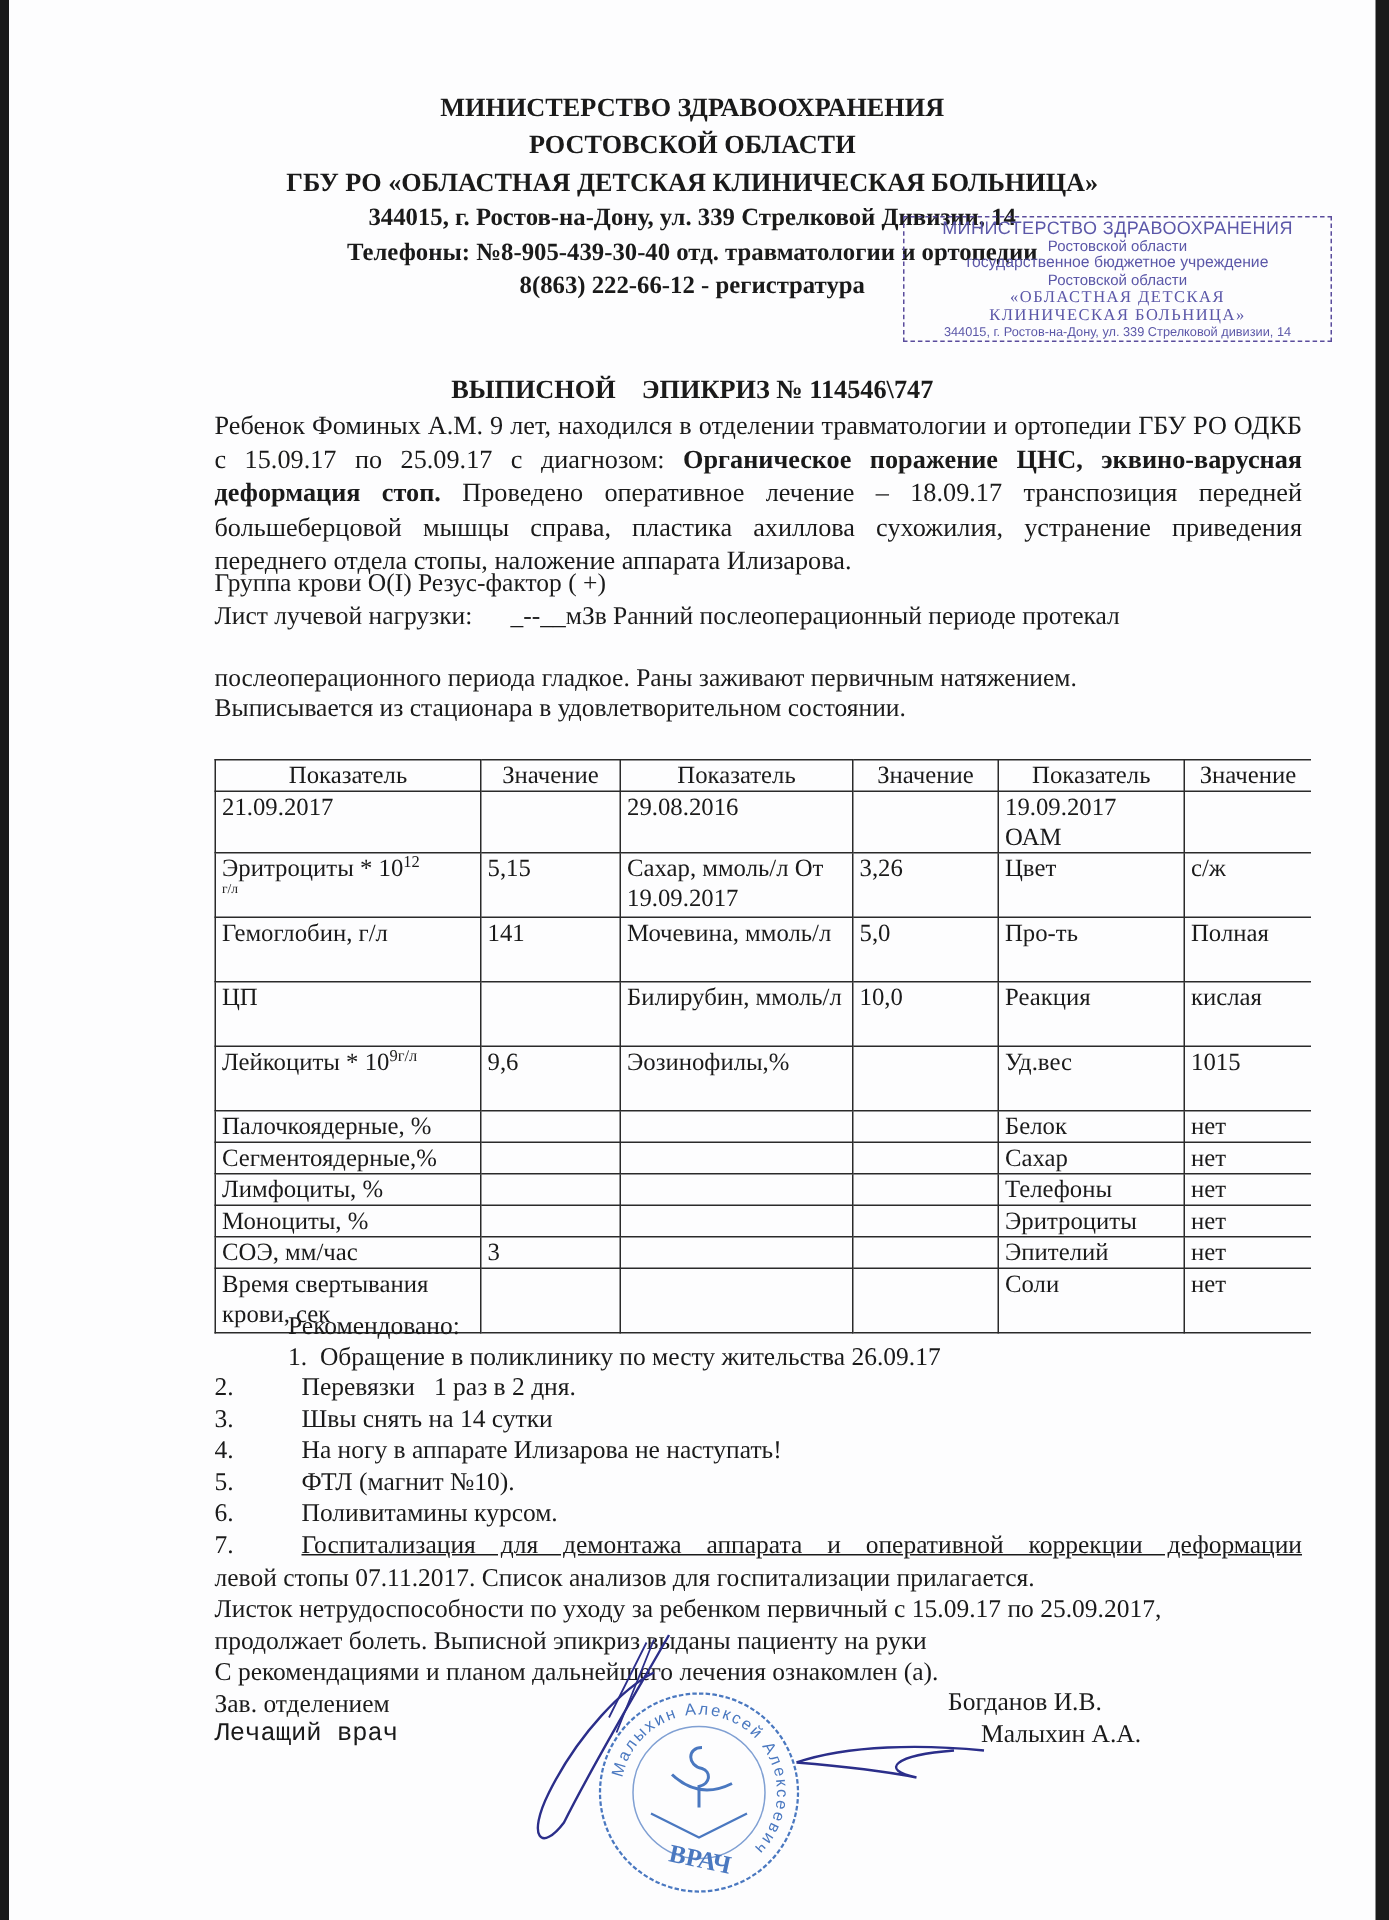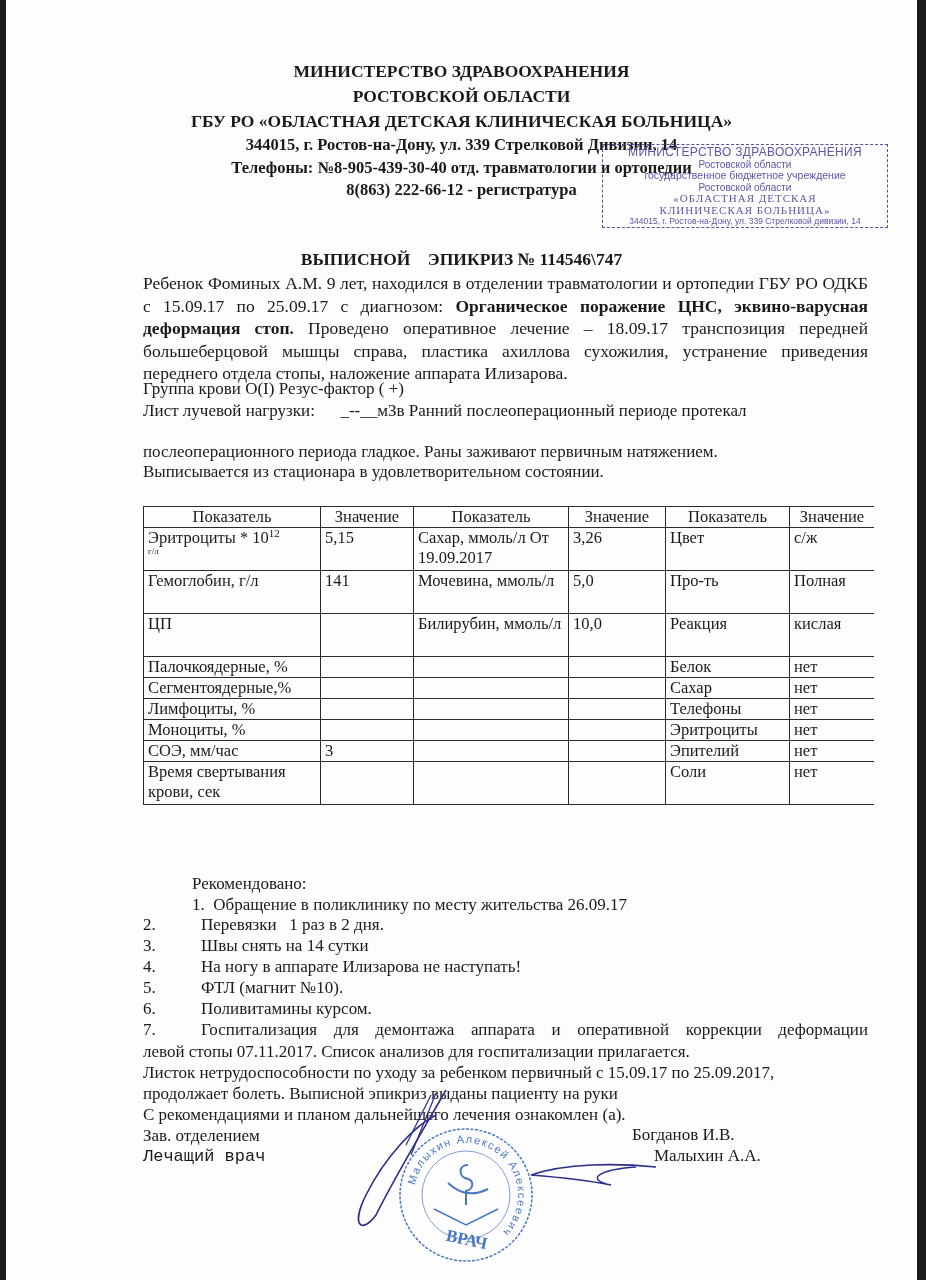--- a/index.html
+++ b/index.html
@@ -95,20 +95,28 @@
   <table class="labs">
     <tbody>
         <tr>
       <th class="c1">Показатель</th>
       <th class="c2">Значение</th>
       <th class="c3">Показатель</th>
       <th class="c4">Значение</th>
       <th class="c5">Показатель</th>
       <th class="c6">Значение</th>
     </tr>
+    <tr class="tall">
+      <td>21.09.2017</td>
+      <td></td>
+      <td>29.08.2016</td>
+      <td></td>
+      <td style="white-space:normal;">19.09.2017 ОАМ</td>
+      <td></td>
+    </tr>
     <tr class="mid">
       <td><span>Эритроциты * 10</span><sup>12</sup><sub class="unit">г/л</sub></td>
       <td>5,15</td>
       <td>Сахар, ммоль/л От 19.09.2017</td>
       <td>3,26</td>
       <td>Цвет</td>
       <td>с/ж</td>
     </tr>
     <tr class="mid">
       <td>Гемоглобин, г/л</td>
@@ -118,20 +126,28 @@
       <td>Про-ть</td>
       <td>Полная</td>
     </tr>
     <tr class="mid">
       <td>ЦП</td>
       <td></td>
       <td>Билирубин, ммоль/л</td>
       <td>10,0</td>
       <td>Реакция</td>
       <td>кислая</td>
+    </tr>
+    <tr class="mid">
+      <td><span>Лейкоциты * 10</span><sup>9г/л</sup></td>
+      <td>9,6</td>
+      <td>Эозинофилы,%</td>
+      <td></td>
+      <td>Уд.вес</td>
+      <td>1015</td>
     </tr>
     <tr class="short">
       <td>Палочкоядерные, %</td>
       <td></td>
       <td></td>
       <td></td>
       <td>Белок</td>
       <td>нет</td>
     </tr>
     <tr class="short">
@@ -185,21 +201,21 @@
   <div class="rec-txt" style="top:915px; white-space:pre;">Перевязки   1 раз в 2 дня.</div>
   <div class="rec-num" style="top:936px;">3.</div>
   <div class="rec-txt" style="top:936px;">Швы снять на 14 сутки</div>
   <div class="rec-num" style="top:957px;">4.</div>
   <div class="rec-txt" style="top:957px;">На ногу в аппарате Илизарова не наступать!</div>
   <div class="rec-num" style="top:978px;">5.</div>
   <div class="rec-txt" style="top:978px;">ФТЛ (магнит №10).</div>
   <div class="rec-num" style="top:999px;">6.</div>
   <div class="rec-txt" style="top:999px;">Поливитамины курсом.</div>
   <div class="rec-num" style="top:1020px;">7.</div>
-  <div class="rec-txt" style="top:1020px; width:667px; text-align:justify; text-align-last:justify; word-spacing:4px;">Госпитализация для демонтажа аппарата и оперативной коррекции деформации</div>
+  <div class="rec-txt" style="top:1020px; width:667px; text-align:justify; text-align-last:justify; word-spacing:4px;text-decoration:underline;">Госпитализация для демонтажа аппарата и оперативной коррекции деформации</div>
   <div class="line" style="top:1041px;">левой стопы 07.11.2017. Список анализов для госпитализации прилагается.</div>
 
   <div class="line" style="top:1062px;">Листок нетрудоспособности по уходу за ребенком первичный с 15.09.17 по 25.09.2017,</div>
   <div class="line" style="top:1083px;">продолжает болеть. Выписной эпикриз выданы пациенту на руки</div>
   <div class="line" style="top:1104px;">С рекомендациями и планом дальнейшего лечения ознакомлен (а).</div>
 
   <div class="line" style="top:1125px;">Зав. отделением</div>
   <div class="abs" style="left:626px; top:1125px; font-size:17px;">Богданов И.В.</div>
   <div class="line" style="top:1146px;font-family:Liberation Mono, monospace;">Лечащий врач</div>
   <div class="abs" style="left:648px; top:1146px; font-size:17px;">Малыхин А.А.</div>

